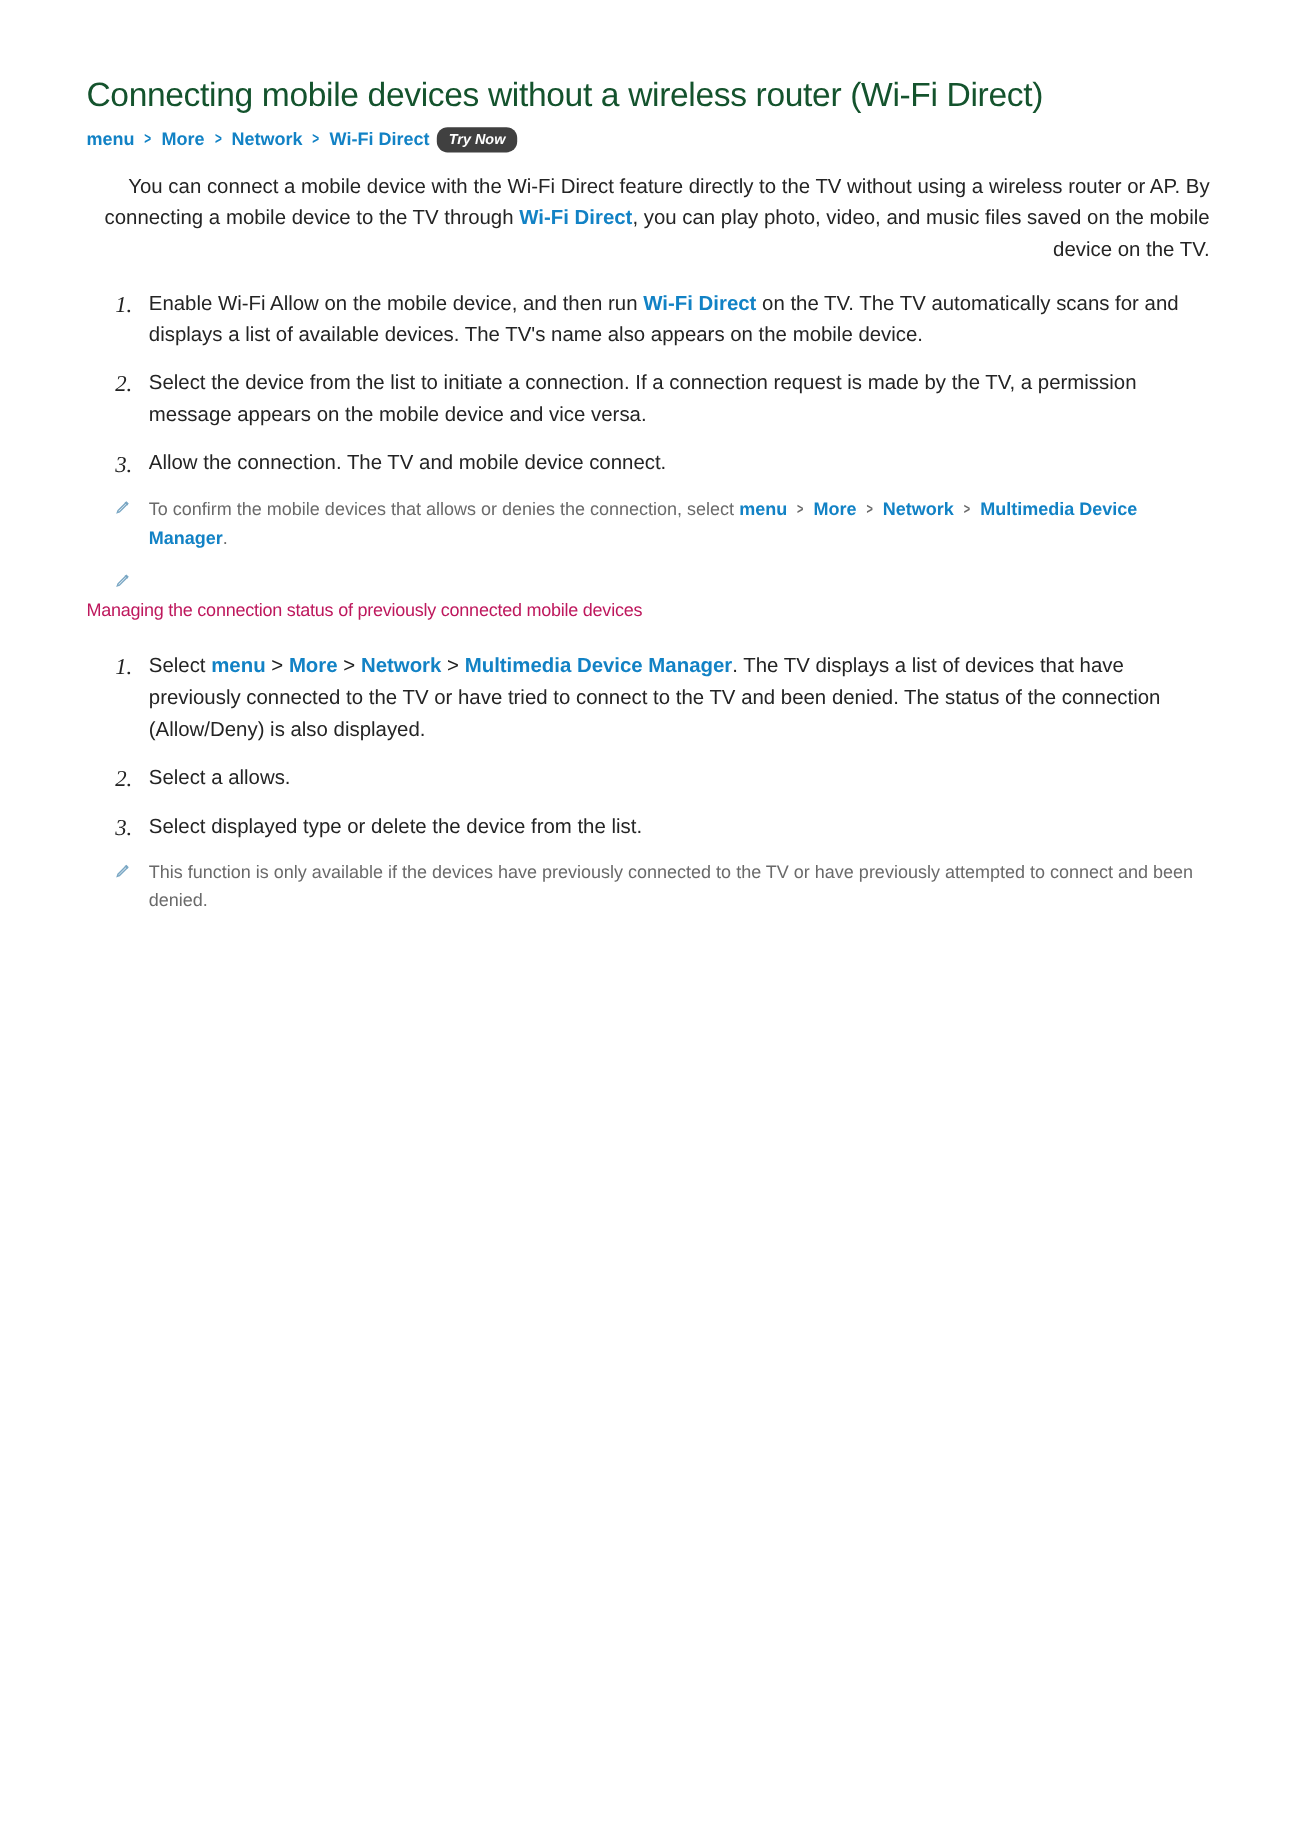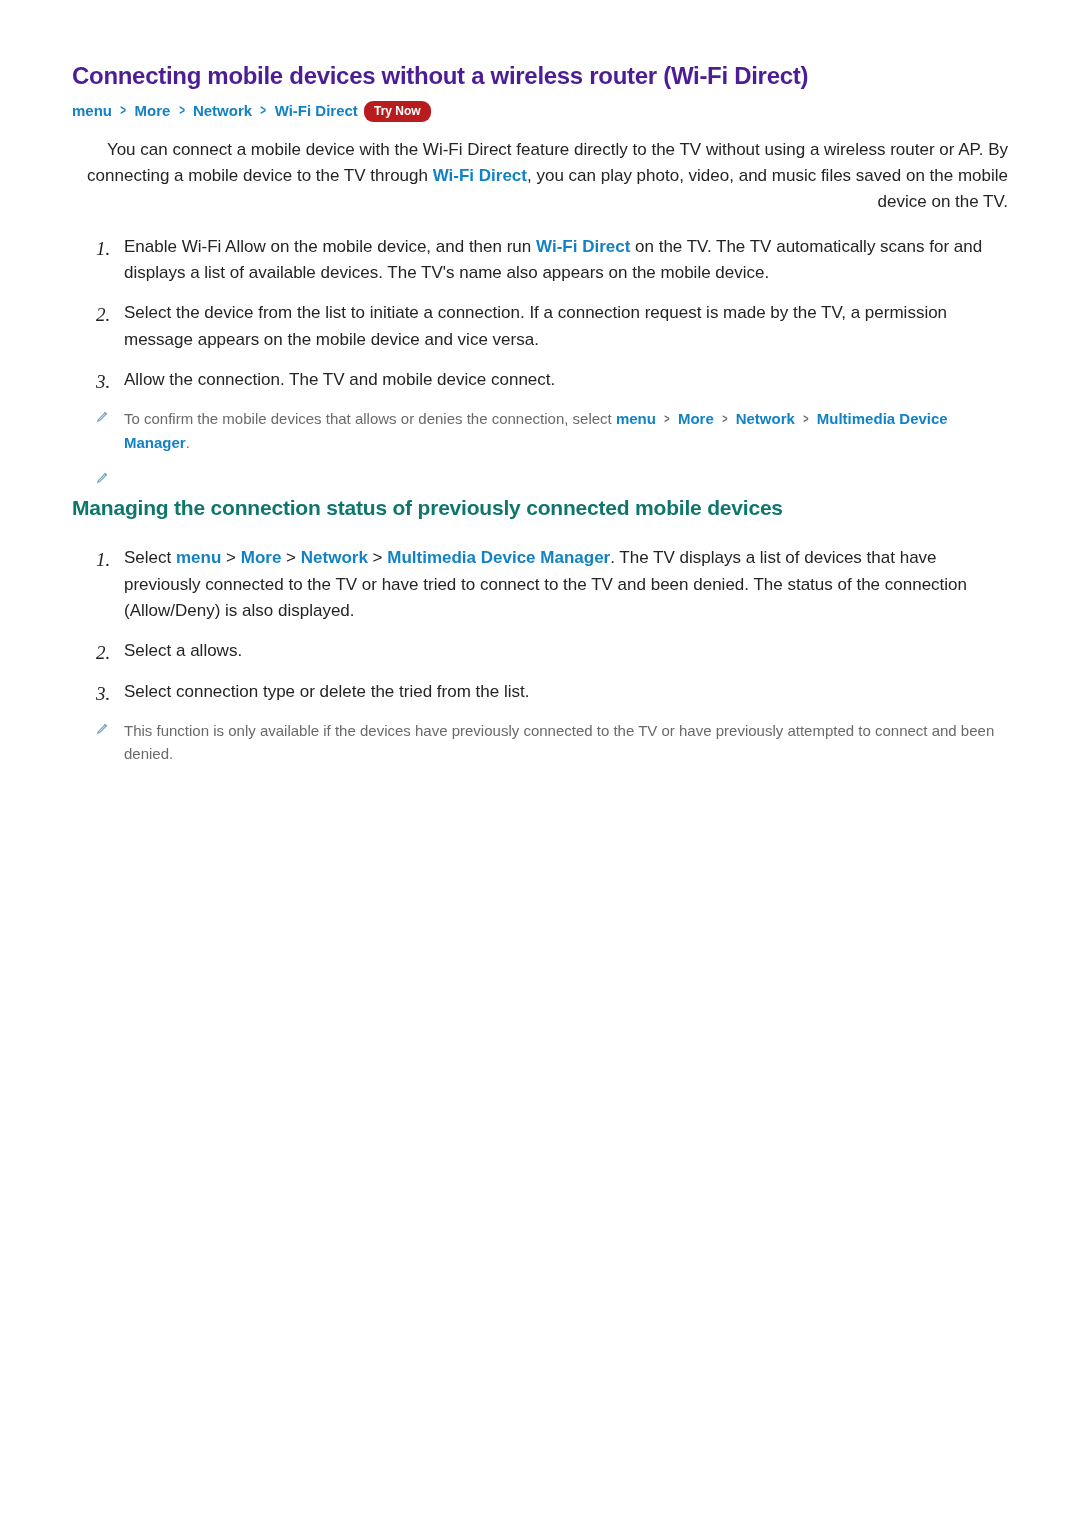--- a/index.html
+++ b/index.html
@@ -6,43 +6,44 @@
   body {
     font-family: Arial, Helvetica, sans-serif;
     width: 1080px;
     height: 1527px;
     background: #fff;
     color: #222;
     padding: 58px 72px 60px 72px;
     line-height: 1.5;
   }
   h1 {
-    color: #4c1d95;
-    font-size: 24px;
-    font-weight: 700;
+    color: #14532d;
+    font-size: 28px;
+    font-weight: 400;
     margin-bottom: 6px;
     letter-spacing: -0.3px;
   }
   .breadcrumb {
     font-size: 15px;
     font-weight: 700;
     color: #1282c5;
     margin-bottom: 14px;
   }
   .breadcrumb .sep { display:inline-block; margin:0 3px; font-weight:900; font-size:14px;  transform: scaleX(0.7) translateY(-1px); }
   .try-now {
     display: inline-block;
-    background: #b91c1c;
+    background: #404040;
     color: #fff;
     font-size: 12px;
     font-weight: 600;
     border-radius: 9px;
     padding: 1px 10px 2px;
     margin-left: 2px;
     vertical-align: 1px;
+    font-style: italic;
   }
   p.body {
     font-size: 17px;
     color: #242424;
     margin-bottom: 18px;
     line-height: 1.55;
     text-align: right;
   }
   .blue-term { color:#1282c5; font-weight:700; }
   ol.steps { list-style: none; margin: 0 0 8px 24px; counter-reset: step; }
@@ -74,23 +75,23 @@
     line-height: 1.55;
   }
   .note svg {
     position: absolute;
     left: 0;
     top: 2px;
   }
   .note .blue-term { color:#1282c5; font-weight:700; }
   .note .sep { display:inline-block; margin:0 3px; font-weight:900; font-size:13px; transform: scaleX(0.7) translateY(-1px); color:#6a6a6a;}
   h2 {
-    color: #0f766e;
-    font-size: 21px;
-    font-weight: 700;
+    color: #be185d;
+    font-size: 15px;
+    font-weight: 400;
     margin: 38px 0 22px 0;
     letter-spacing: -0.2px;
   }
   .section2 { margin-top: 42px; }
 </style>
 </head>
 <body>
 
 <h1>Connecting mobile devices without a wireless router (Wi-Fi Direct)</h1>
 
@@ -142,21 +143,21 @@
   <li>
     <span>Select </span><span class="blue-term">menu</span>
     <span class="sep" style="color:#222">&gt;</span>
     <span class="blue-term">More</span>
     <span class="sep" style="color:#222">&gt;</span>
     <span class="blue-term">Network</span>
     <span class="sep" style="color:#222">&gt;</span>
     <span class="blue-term">Multimedia Device Manager</span><span>. The TV displays a list of devices that have previously connected to the TV or have tried to connect to the TV and been denied. The status of the connection (Allow/Deny) is also displayed.</span>
   </li>
   <li>Select a allows.</li>
-  <li>Select connection type or delete the tried from the list.</li>
+  <li>Select displayed type or delete the device from the list.</li>
 </ol>
 
 <div class="note">
   <svg width="14" height="14" viewBox="0 0 24 24">
       <path fill="none" stroke="#7aa7c4" stroke-width="2" d="M3 21l3-1 12-12-2-2L4 18l-1 3zM14 6l4 4"></path>
     </svg>
   <span>This function is only available if the devices have previously connected to the TV or have previously attempted to connect and been denied.</span>
 </div>
 
 <div class="section2">

